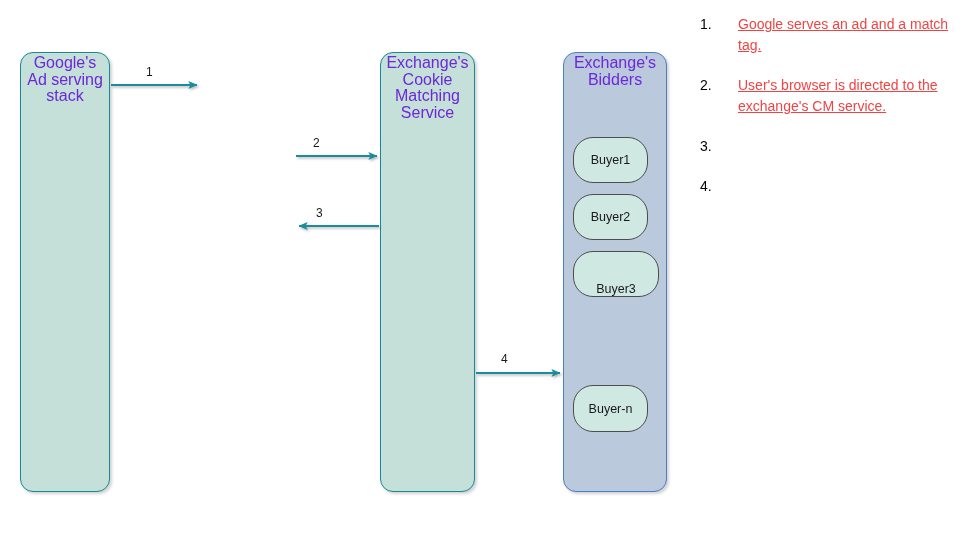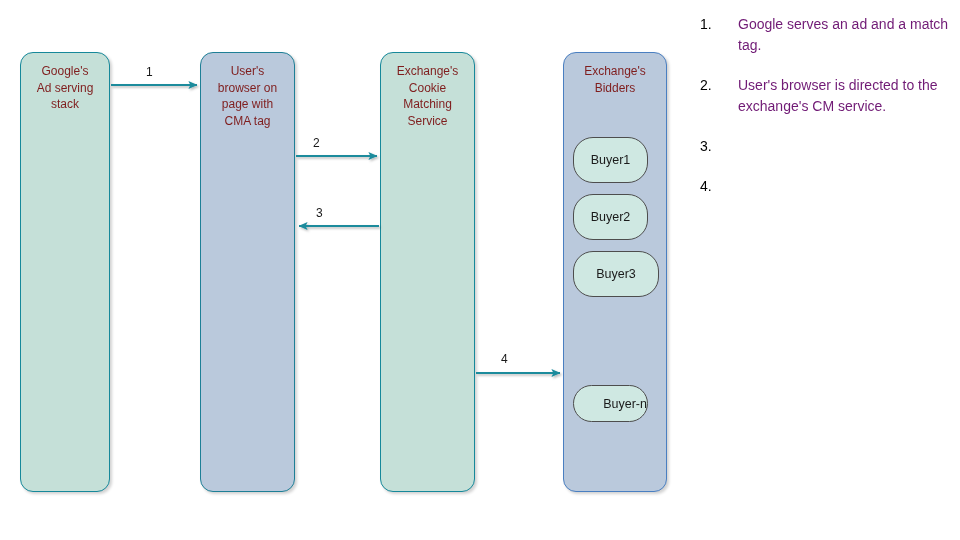--- a/index.html
+++ b/index.html
@@ -38,24 +38,24 @@
   .lane-blue {
     background: #bac9dc;
     border: 1.2px solid #1e7f96;
   }
   .lane-blue-alt {
     background: #bac9dc;
     border: 1.2px solid #4a7fc1;
   }
   .lane-title {
     display: block;
-    font-size: 12px;
+    font-size: 16px;
     line-height: 16.5px;
-    padding-top: 10px;
-    color: #7f1d1d;
+    padding-top: 2px;
+    color: #6d28d9;
     white-space: pre-line;
   }
 
   
   .buyer {
     position: absolute;
     box-sizing: border-box;
     background: #cfe8e2;
     border: 1px solid #4d4d4d;
     border-radius: 20px;
@@ -91,63 +91,58 @@
     width: 38px;
     flex: 0 0 38px;
     font-size: 14px;
     line-height: 21px;
     color: #000;
   }
   .step-text {
     flex: 1 1 auto;
     font-size: 14px;
     line-height: 21px;
-    color: #701a75;
+    color: #ef4444;
+    text-decoration: underline;
   }
 </style>
 </head>
 <body>
 
 <div id="canvas">
 
   <div class="lane lane-green" style="left:20px; top:52px; width:90px; height:440px;">
     <span class="lane-title">Google's
 Ad serving
 stack</span>
   </div>
 
-  <div class="lane lane-blue" style="left:200px; top:52px; width:95px; height:440px;">
-    <span class="lane-title">User's
-browser on
-page with
-CMA tag</span>
-  </div>
 
   <div class="lane lane-green" style="left:380px; top:52px; width:95px; height:440px;">
     <span class="lane-title">Exchange's
 Cookie
 Matching
 Service</span>
   </div>
 
   <div class="lane lane-blue-alt" style="left:563px; top:52px; width:104px; height:440px;">
     <span class="lane-title">Exchange's
 Bidders</span>
   </div>
 
   <div class="buyer" style="left:573px; top:137px; width:75px; height:46px;">
     <span>Buyer1</span>
   </div>
   <div class="buyer" style="left:573px; top:194px; width:75px; height:46px;justify-content:center;">
     <span>Buyer2</span>
   </div>
-  <div class="buyer" style="left:573px; top:251px; width:86px; height:46px;">
+  <div class="buyer" style="left:573px; top:251px; width:86px; height:46px;align-items:flex-end;">
     <span>Buyer3</span>
   </div>
-  <div class="buyer" style="left:573px; top:385px; width:75px; height:37px;justify-content:flex-end;">
+  <div class="buyer" style="left:573px; top:385px; width:75px; height:47px;">
     <span>Buyer-n</span>
   </div>
 
   <svg width="960" height="540" style="position:absolute;left:0;top:0;pointer-events:none;">
     <defs>
       <marker id="ahR" markerWidth="9" markerHeight="8" refX="8.6" refY="4" orient="auto" markerUnits="userSpaceOnUse">
         <path d="M0,0 L9,4 L0,8 L2,4 Z" fill="#1b8b9c"></path>
       </marker>
       <marker id="ahL" markerWidth="9" markerHeight="8" refX="8.6" refY="4" orient="auto" markerUnits="userSpaceOnUse">
         <path d="M0,0 L9,4 L0,8 L2,4 Z" fill="#1b8b9c"></path>

